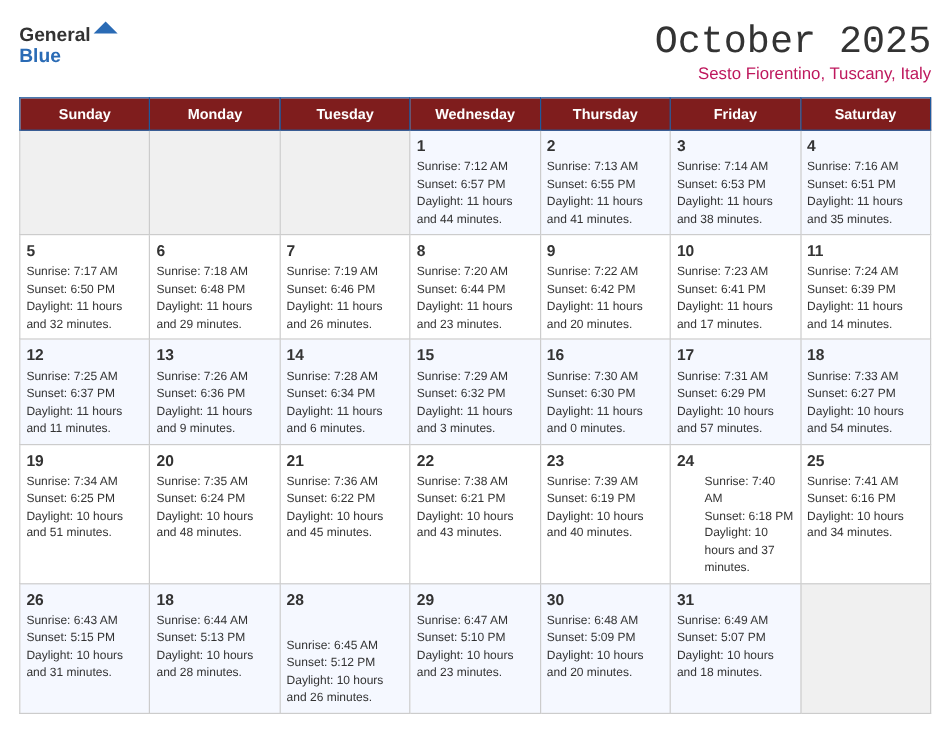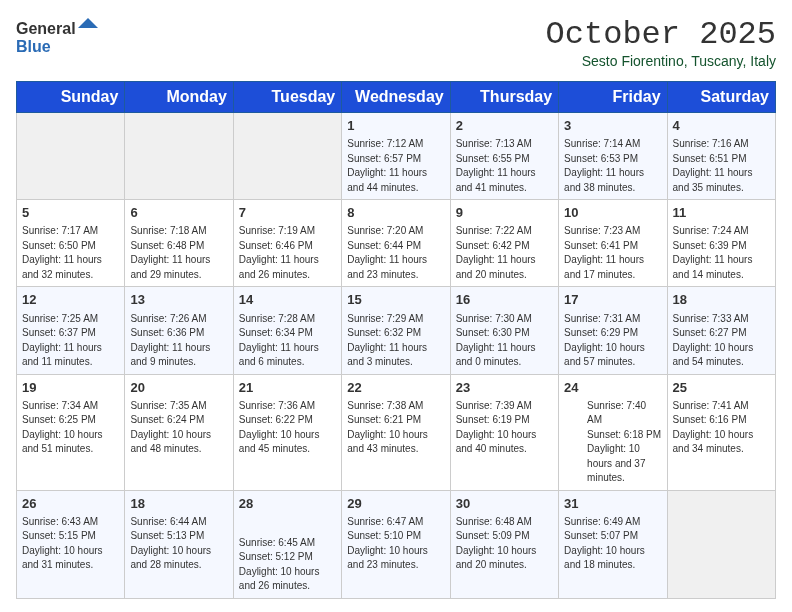--- a/index.html
+++ b/index.html
@@ -25,33 +25,33 @@
       text-align: right;
     }
     .month-title {
       font-size: 32px;
       color: #333;
       font-weight: normal;
       font-family: Liberation Mono, monospace;
     }
     .subtitle {
       font-size: 14px;
-      color: #14532d;
+      color: #be185d;
     }
     table {
       width: 100%;
       border-collapse: collapse;
       font-size: 11px;
     }
     thead tr th {
-      background-color: #1d4ed8;
+      background-color: #7f1d1d;
       color: #fff;
-      text-align: right;
+      text-align: center;
       padding: 6px 6px;
-      font-size: 16px;
+      font-size: 12px;
       font-weight: bold;
       border: 1px solid #1e5a9e;
     }
     tbody tr td {
       border: 1px solid #ccc;
       vertical-align: top;
       padding: 4px 5px;
       width: calc(100% / 7);
       min-height: 80px;
       height: 80px;

